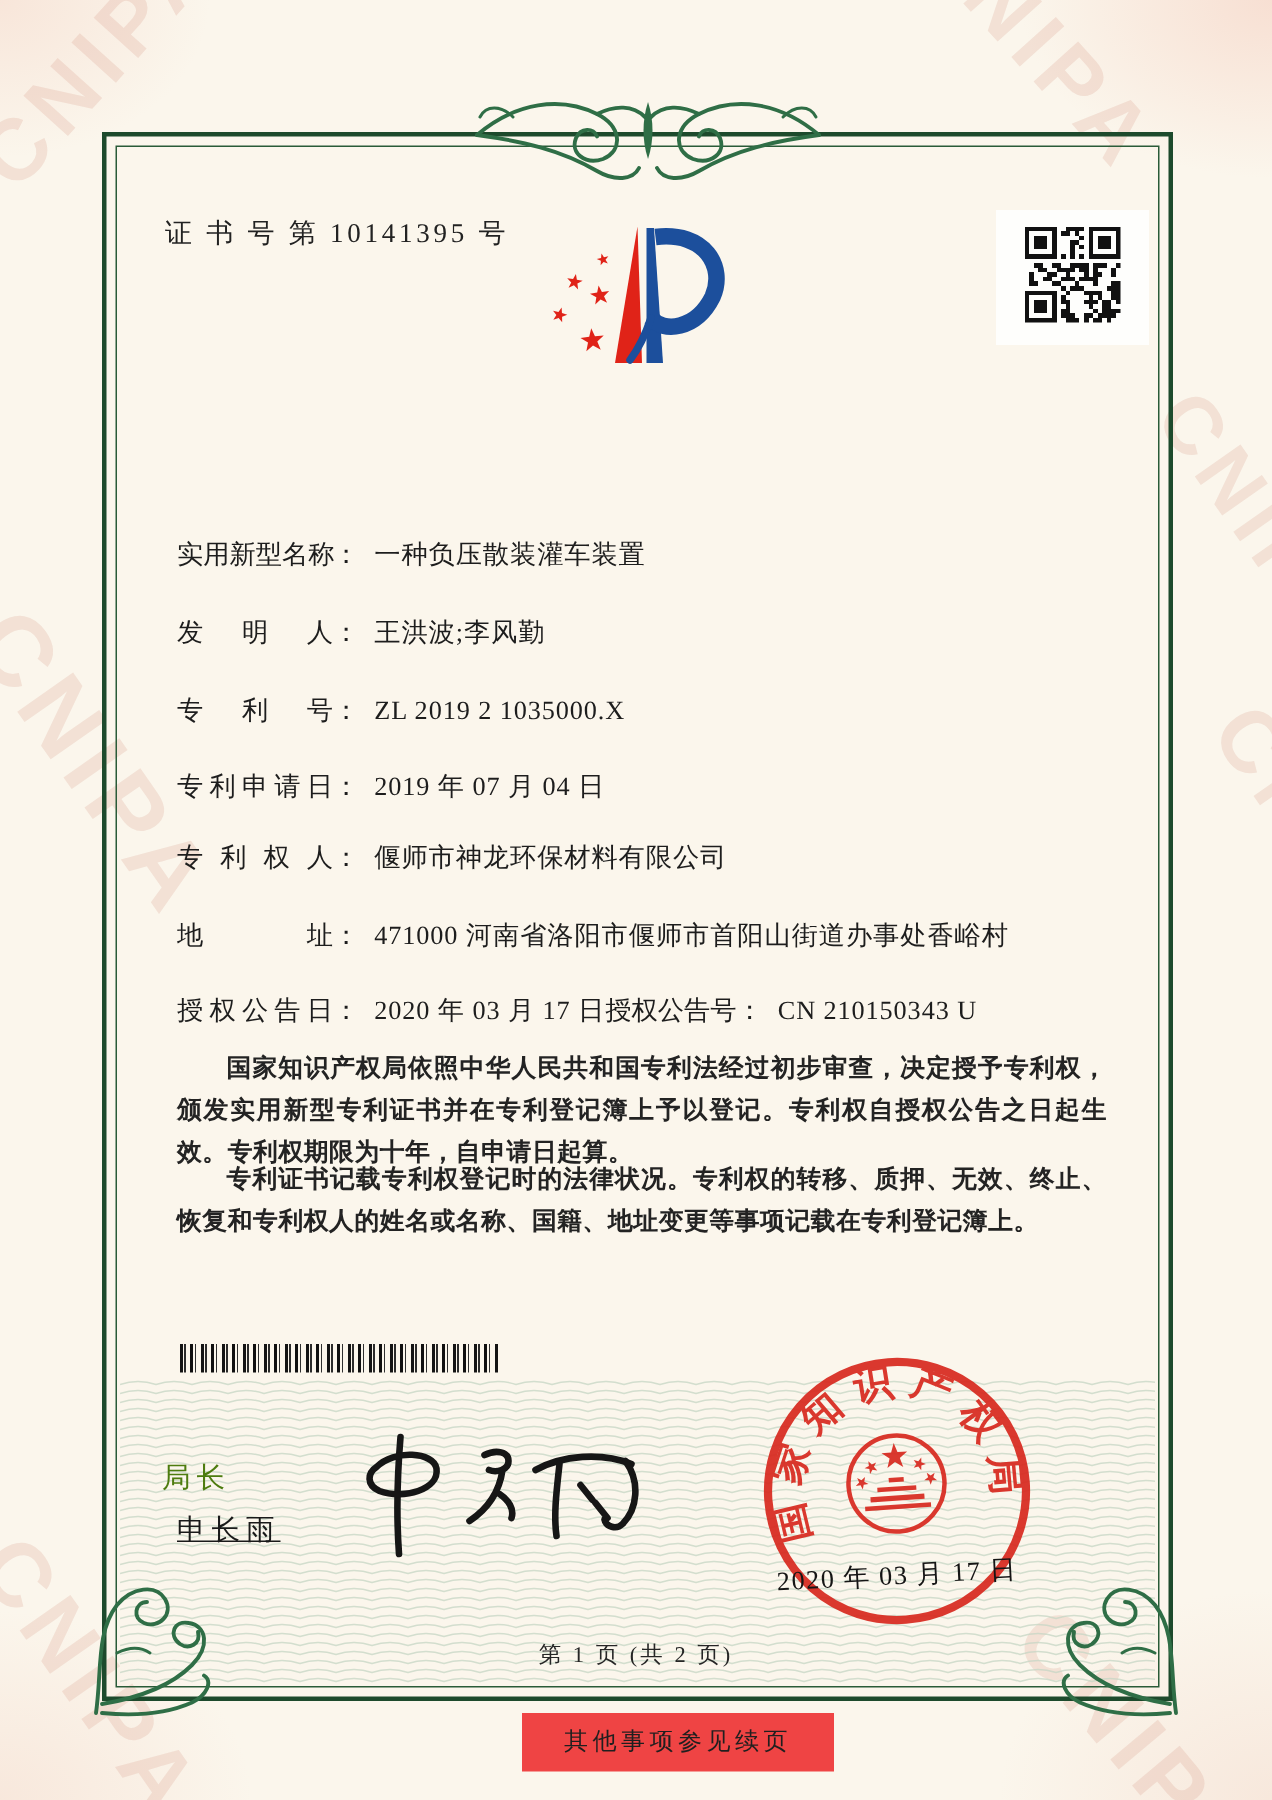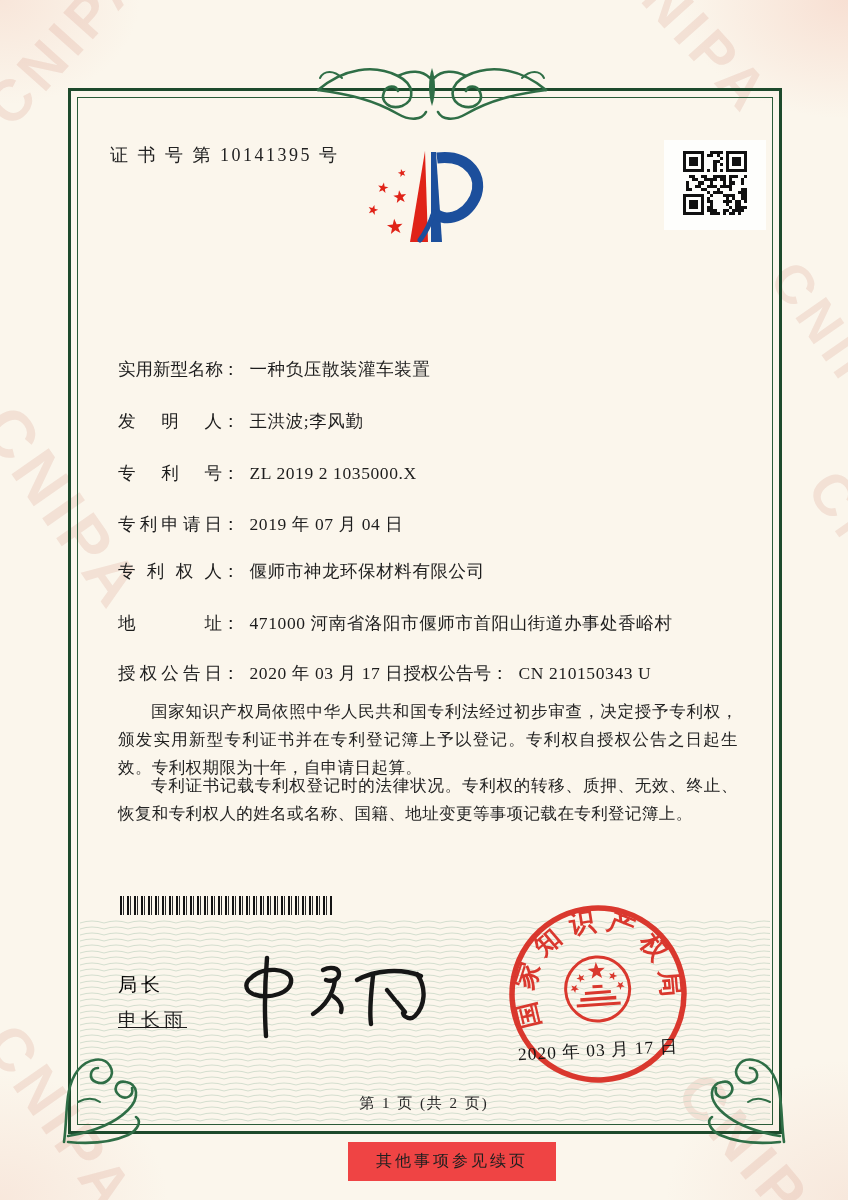--- a/index.html
+++ b/index.html
@@ -38,30 +38,30 @@
   .qr-pad{position:absolute;left:664px;top:140px;width:102px;height:90px;background:#fefefc;z-index:3;}
   .qr{position:absolute;left:683px;top:151px;z-index:4;}
   .title{position:absolute;left:0;right:0;top:250px;z-index:3;text-align:center;
       font-size:40px;font-weight:700;letter-spacing:9px;color:#131313;}
   .row{position:absolute;left:118px;z-index:3;font-size:17.5px;color:#1d1d1d;white-space:nowrap;}
   .flabel{display:inline-block;width:104px;text-align:justify;text-align-last:justify;}
   .colon{display:inline-block;margin-right:10px;}
   .fvalue{letter-spacing:.6px;text-align:center;}
   .pair2{}
   .para{position:absolute;left:118px;width:620px;z-index:3;margin:0;
-      font-size:16.5px;line-height:28px;text-indent:2em;letter-spacing:.4px;color:#232323;text-align:justify;}
+      font-size:16.5px;line-height:28px;text-indent:2em;letter-spacing:.4px;color:#232323;text-align:justify;font-weight:bold;}
   .p1{top:698px;}
   .p2{top:772px;}
   .barcode{position:absolute;left:120px;top:896px;width:212px;height:19px;z-index:3;
       background:repeating-linear-gradient(90deg,
         #141414 0 2px,transparent 2px 3px,
         #2b2b2b 3px 4px,transparent 4px 7px,
         #101010 7px 9px,transparent 9px 10px,
         #303030 10px 11px,transparent 11px 14px);}
-  .sig-title{position:absolute;left:118px;top:972px;z-index:3;font-size:19px;letter-spacing:4px;color:#000000;}
+  .sig-title{position:absolute;left:108px;top:972px;z-index:3;font-size:19px;letter-spacing:4px;color:#4d7c0f;}
   .sig-name{position:absolute;left:118px;top:1007px;z-index:3;font-size:19px;letter-spacing:4px;color:#1a1a1a;text-decoration:underline;}
   .signature{position:absolute;left:235px;top:944px;z-index:3;}
   .seal{position:absolute;left:505px;top:901px;z-index:4;transform:rotate(-4deg);}
   .seal-date{position:absolute;left:505px;top:1038px;width:186px;z-index:5;text-align:center;
       font-size:17.5px;letter-spacing:1px;color:#151515;transform:rotate(-3deg);}
   .pageno{position:absolute;left:0;right:0;top:1094px;z-index:3;text-align:center;
       font-size:15px;letter-spacing:2px;color:#262626;}
   .cont-note{position:absolute;left:452px;top:1142px;transform:translateX(-50%);z-index:3;
       background:#ef4444;padding:9px 28px;font-size:16px;letter-spacing:3px;color:#1f1f1f;white-space:nowrap;}
 </style>

